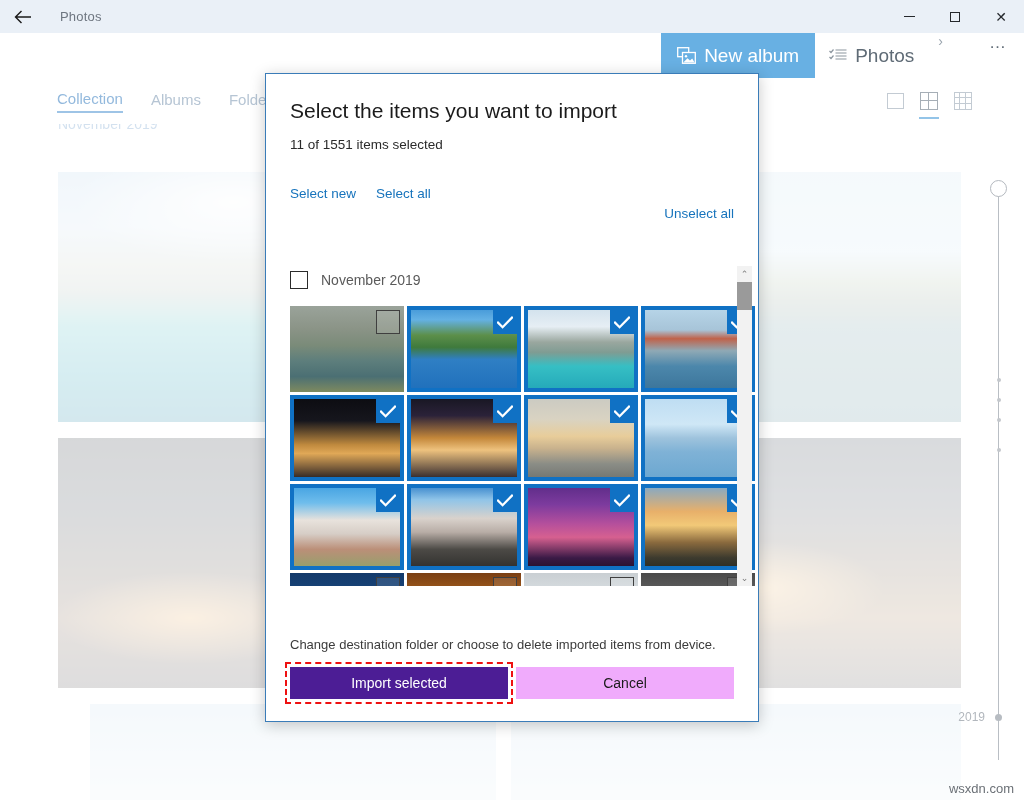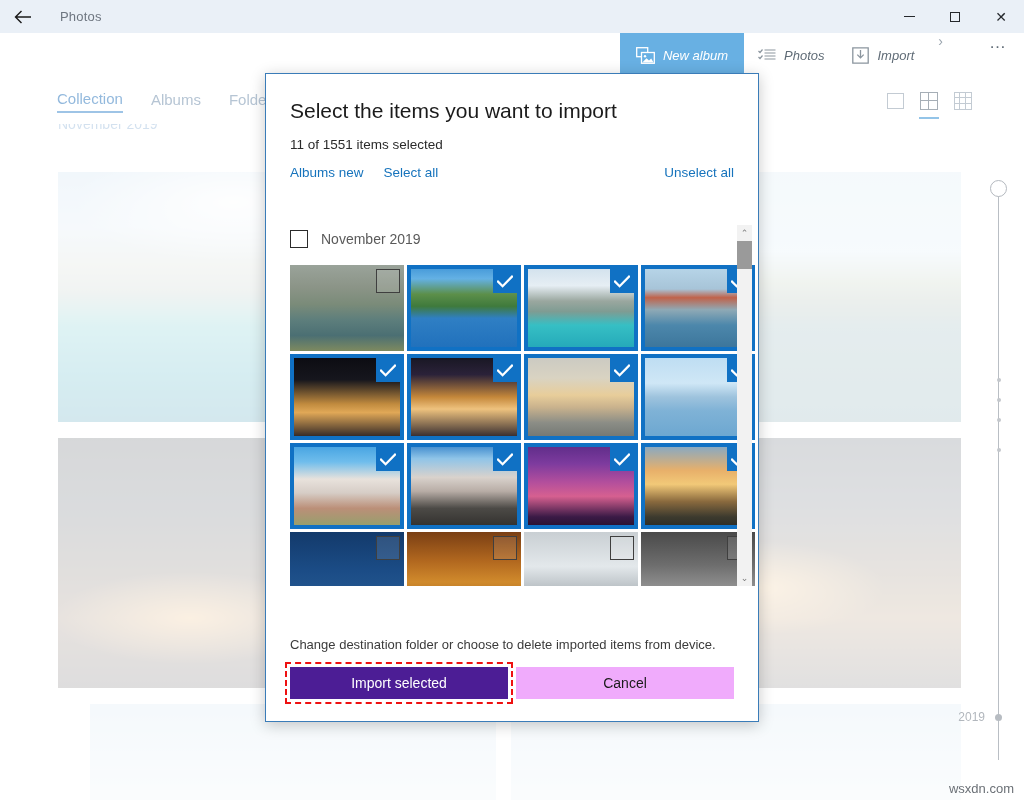--- a/index.html
+++ b/index.html
@@ -47,21 +47,21 @@
   
   .commandbar {
     position: absolute; top: 33px; left: 0;
     width: 1024px; height: 45px;
     background: #ffffff;
     display: flex; align-items: stretch; justify-content: flex-end;
   }
   .cmd-item {
     display: flex; align-items: center; gap: 8px;
     padding: 0 14px; height: 45px;
-    font-size: 13px; color: #5f6b76; white-space: nowrap; font-style: italic;
+    font-size: 19px; color: #5f6b76; white-space: nowrap;
   }
   .cmd-item.primary {
     background: #68b0e3; color: #ffffff;
     padding: 0 16px;
   }
   .cmd-icon { display: flex; align-items: center; justify-content: center; }
   .cmd-chevron { padding: 0 10px; color: #9aa4ae; font-size: 14px; }
   .cmd-dots { padding: 0 16px 0 8px; color: #5f6b76; font-size: 17px; letter-spacing: 2px; }
   .spinner { width: 26px; display:flex; align-items:center; justify-content:center; }
 
@@ -175,21 +175,21 @@
   }
   .dlg-head { padding: 25px 24px 0 24px; }
   .dlg-title { font-size: 21px; color: #1b1b1b; font-weight: 400; }
   .dlg-count { font-size: 13.5px; color: #2b2b2b; margin-top: 14px; }
   .dlg-links {
     display:flex; align-items:center; margin-top: 13px;
     font-size: 13.5px;
   }
   .lnk { color: #1673bc; cursor: pointer; }
   .lnk + .lnk { margin-left: 20px; }
-  .lnk.right { margin-left: auto; }
+  .lnk.right { margin-left: auto; margin-top: 41px; }
 
   
   .dlg-scroll {
     position: relative;
     margin-top: 14px;
     flex: 1;
     overflow: hidden;
     padding: 0 24px 0 24px;
   }
   .group-head { display:flex; align-items:center; gap:13px; height: 28px; margin-bottom: 12px;}
@@ -317,29 +317,20 @@
       <span class="cmd-icon">
         <svg width="18" height="15" viewBox="0 0 18 15" aria-hidden="true">
           <path d="M0.5 3 L2 4.5 L4.5 1.5" stroke="#8b959e" stroke-width="1.2" fill="none"></path>
           <path d="M0.5 9 L2 10.5 L4.5 7.5" stroke="#8b959e" stroke-width="1.2" fill="none"></path>
           <path d="M6.5 2 H17.5 M6.5 5 H17.5 M6.5 8 H17.5 M6.5 11 H17.5" stroke="#8b959e" stroke-width="1.2"></path>
         </svg>
       </span>
       <span>Photos</span>
     </div>
 
-    <div class="cmd-item">
-      <span class="cmd-icon">
-        <svg width="17" height="17" viewBox="0 0 17 17" aria-hidden="true">
-          <path d="M0.8 0.8 H16.2 V16.2 H0.8 Z" fill="none" stroke="#8b959e" stroke-width="1.3"></path>
-          <path d="M8.5 3 V10.5 M5.3 7.6 L8.5 10.9 L11.7 7.6" stroke="#8b959e" stroke-width="1.3" fill="none"></path>
-        </svg>
-      </span>
-      <span>Import</span>
-    </div>
 
     <div class="cmd-chevron">›</div>
 
     <div class="cmd-item spinner">
       <svg width="22" height="14" viewBox="0 0 22 14" aria-hidden="true">
         <circle cx="3" cy="9" r="1.6" fill="#6fa8dc"></circle>
         <circle cx="7" cy="5.4" r="1.7" fill="#4a90d9"></circle>
         <circle cx="12" cy="3.6" r="1.7" fill="#4a90d9"></circle>
         <circle cx="17" cy="6.2" r="1.6" fill="#79b2e0"></circle>
       </svg>
@@ -405,21 +396,21 @@
   </div>
 
   <div class="watermark">wsxdn.com</div>
 
   <div class="dialog">
 
     <div class="dlg-head">
       <div class="dlg-title">Select the items you want to import</div>
       <div class="dlg-count">11 of 1551 items selected</div>
       <div class="dlg-links">
-        <span class="lnk">Albums new</span>
+        <span class="lnk">Select new</span>
         <span class="lnk">Select all</span>
         <span class="lnk right">Unselect all</span>
       </div>
     </div>
 
     <div class="dlg-scroll">
 
       <div class="group-head">
         <span class="chk-box"></span>
         <span class="group-title">November 2019</span>

